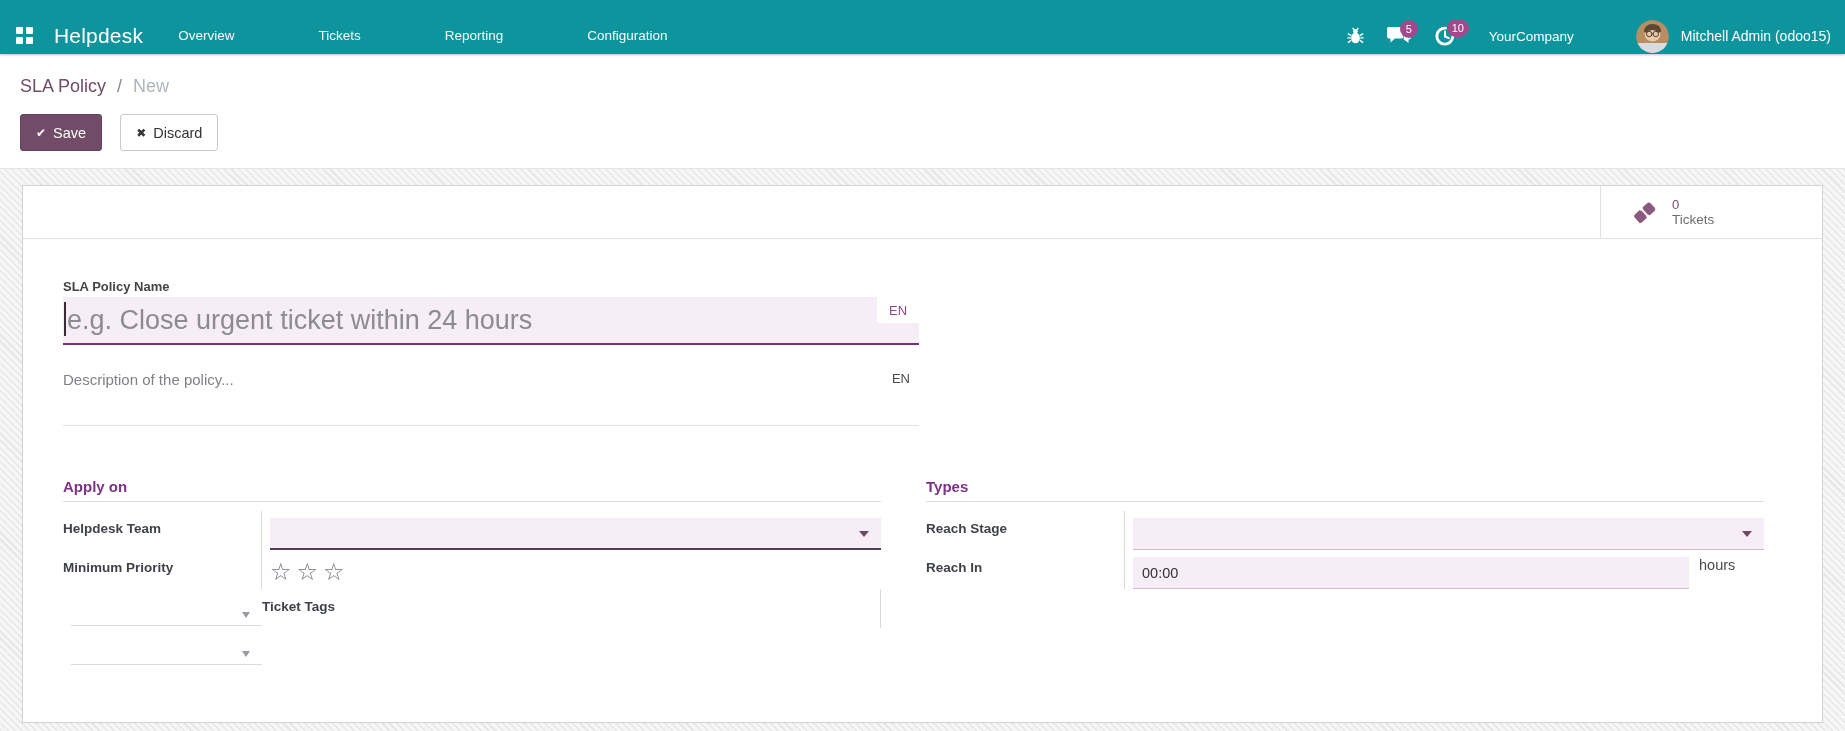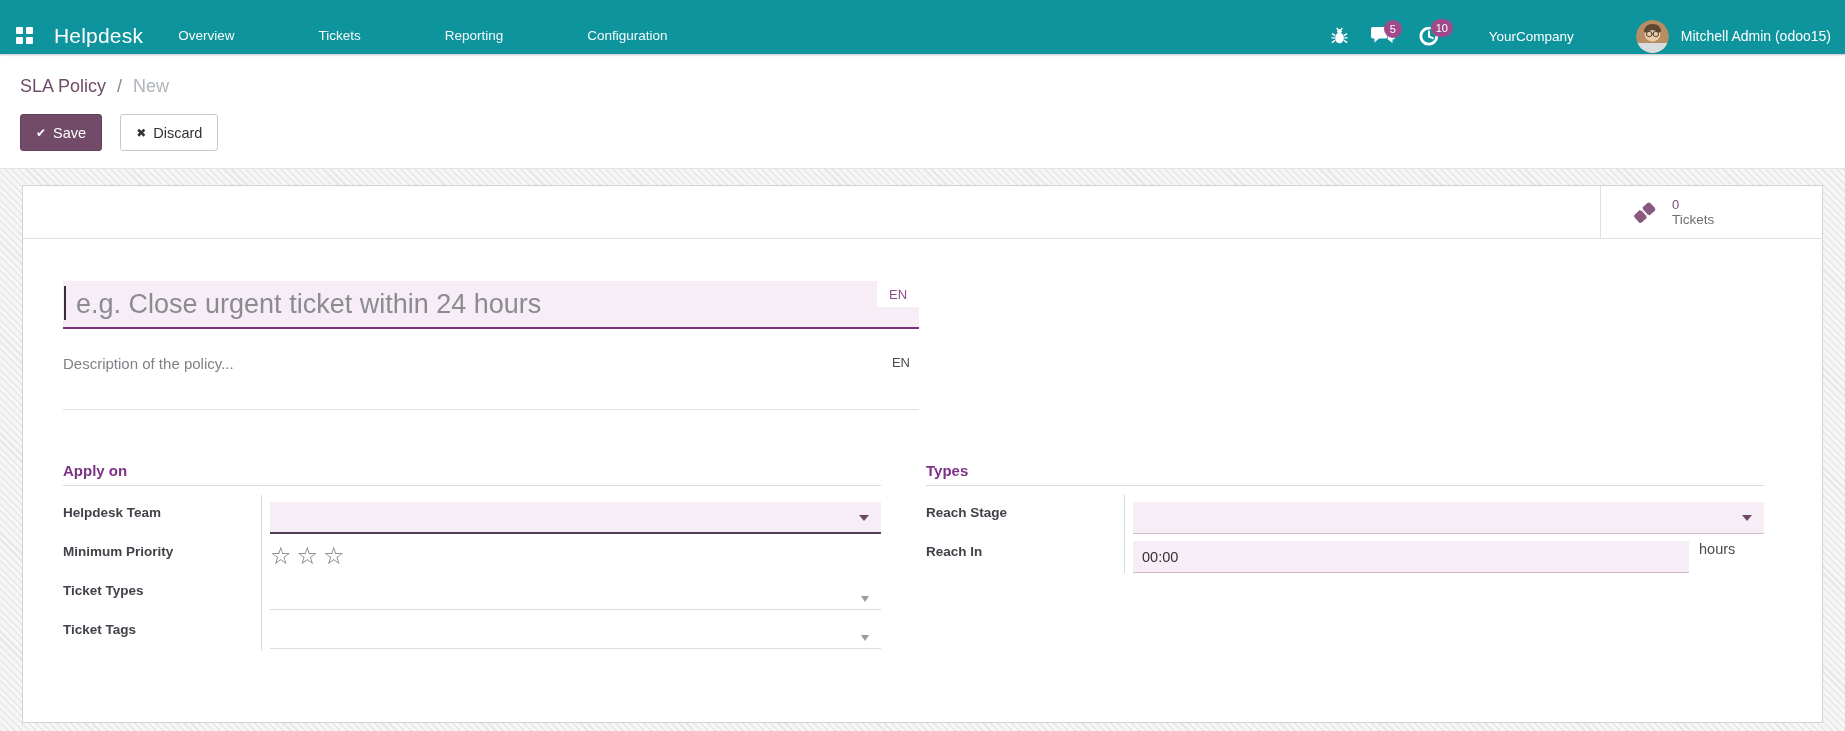--- a/index.html
+++ b/index.html
@@ -13,21 +13,21 @@
                gap:3px; cursor:pointer; }
   .apps-icon span { background:#fff; border-radius:1px; }
   .brand { font-size:21px; font-weight:500; margin-left:20px; letter-spacing:.2px; cursor:pointer;}
   .nav-menu { display:flex; margin-left:14px; height:54px; align-items:center;gap:42px; }
   .nav-item { padding:0 21px; font-size:13.5px; color:rgba(255,255,255,.96); line-height:54px; cursor:pointer; }
   .nav-right { margin-left:auto; display:flex; align-items:center; height:54px; }
   .nav-icon-btn { position:relative; margin:0 11px; cursor:pointer; display:flex; align-items:center; }
   .n-badge { position:absolute; top:-6px; left:13px; background:#a04a8c; color:#fff;
              font-size:11px; line-height:11px; padding:4px 5px 3px; border-radius:9px; min-width:18px;
              text-align:center; }
-  .company { font-size:13.5px; margin-left:38px; cursor:pointer; }
+  .company { font-size:13.5px; margin-left:22px; cursor:pointer; }
   .user-block { display:flex; align-items:center; margin-left:62px; cursor:pointer; }
   .avatar { width:33px; height:33px; border-radius:50%; overflow:hidden; flex:0 0 auto; }
   .user-name { font-size:14px; margin:0 8px 0 12px; white-space:nowrap; }
 
   
   .control-panel { background:#fff; height:115px; border-bottom:1px solid #e4e4e4; padding:20px 20px 0; }
   .breadcrumb { font-size:18px; line-height:24px; }
   .bc-parent { color:#714B67; cursor:pointer; }
   .bc-sep { color:#888; margin:0 6px; }
   .bc-current { color:#b0b5bb; }
@@ -52,21 +52,21 @@
   .stat-val { font-size:13px; color:#7d4a73; line-height:15px; }
   .stat-lab { font-size:13.5px; color:#6d6d6d; line-height:16px; }
 
   .sheet-body { padding:40px 40px 0; }
 
   
   .oe-title { width:856px; position:relative; }
   .f-label { font-size:13px; font-weight:700; color:#454545; line-height:16px; }
   .name-field { height:48px; background:#f6edf7; border-bottom:2px solid #7a3179; position:relative; margin-top:2px; }
   .name-field input { width:100%; height:100%; border:0; background:transparent; outline:none;
-                      font-size:27px; color:#555; padding:0 46px 0 13px; font-family:"Liberation Sans", sans-serif;}
+                      font-size:27px; color:#555; padding:0 46px 0 4px; font-family:"Liberation Sans", sans-serif;}
   .name-field input::placeholder { color:#8b8b90; opacity:1; }
   .text-cursor { position:absolute; left:1px; top:5px; bottom:7px; width:1.5px; background:#3a2a3a; }
   .en-notch { position:absolute; top:0; right:0; width:42px; height:26px; background:#fff; color:#8f4a8e;
               font-size:13px; display:flex; align-items:center; justify-content:center; cursor:pointer; }
   .desc-row { position:relative; margin-top:26px; height:55px; border-bottom:1px solid #e2e2e2; }
   .desc-row input { width:790px; border:0; outline:none; background:transparent; font-size:15px; color:#6b6b70;
                     font-family:"Liberation Sans", sans-serif;}
   .desc-row input::placeholder { color:#808086; opacity:1; }
   .desc-en { position:absolute; top:0; right:9px; font-size:13px; color:#4a4a4a; cursor:pointer; }
 
@@ -193,20 +193,21 @@
         <span class="stat-txt">
           <div class="stat-val">0</div>
           <div class="stat-lab">Tickets</div>
         </span>
       </button>
     </div>
 
     <div class="sheet-body">
 
       <div class="oe-title">
+        <div class="f-label">SLA Policy Name</div>
         <div class="name-field">
           <input type="text" placeholder="e.g. Close urgent ticket within 24 hours" style="">
           <div class="text-cursor"></div>
           <div class="en-notch">EN</div>
         </div>
         <div class="desc-row">
           <input type="text" placeholder="Description of the policy..." style="">
           <div class="desc-en">EN</div>
         </div>
       </div>
@@ -223,21 +224,20 @@
                 <span></span>
                 <span class="dd"></span>
               </div>
             </div>
 
             <div class="row-label">Minimum Priority</div>
             <div class="row-field">
               <div class="stars"><span>☆</span><span>☆</span><span>☆</span></div>
             </div>
 
-            <div class="row-label">Ticket Types</div>
             <div class="row-field">
               <div class="empty-field">
                 <span></span>
                 <span class="dd dd-gray"></span>
               </div>
             </div>
 
             <div class="row-label">Ticket Tags</div>
             <div class="row-field">
               <div class="empty-field">

